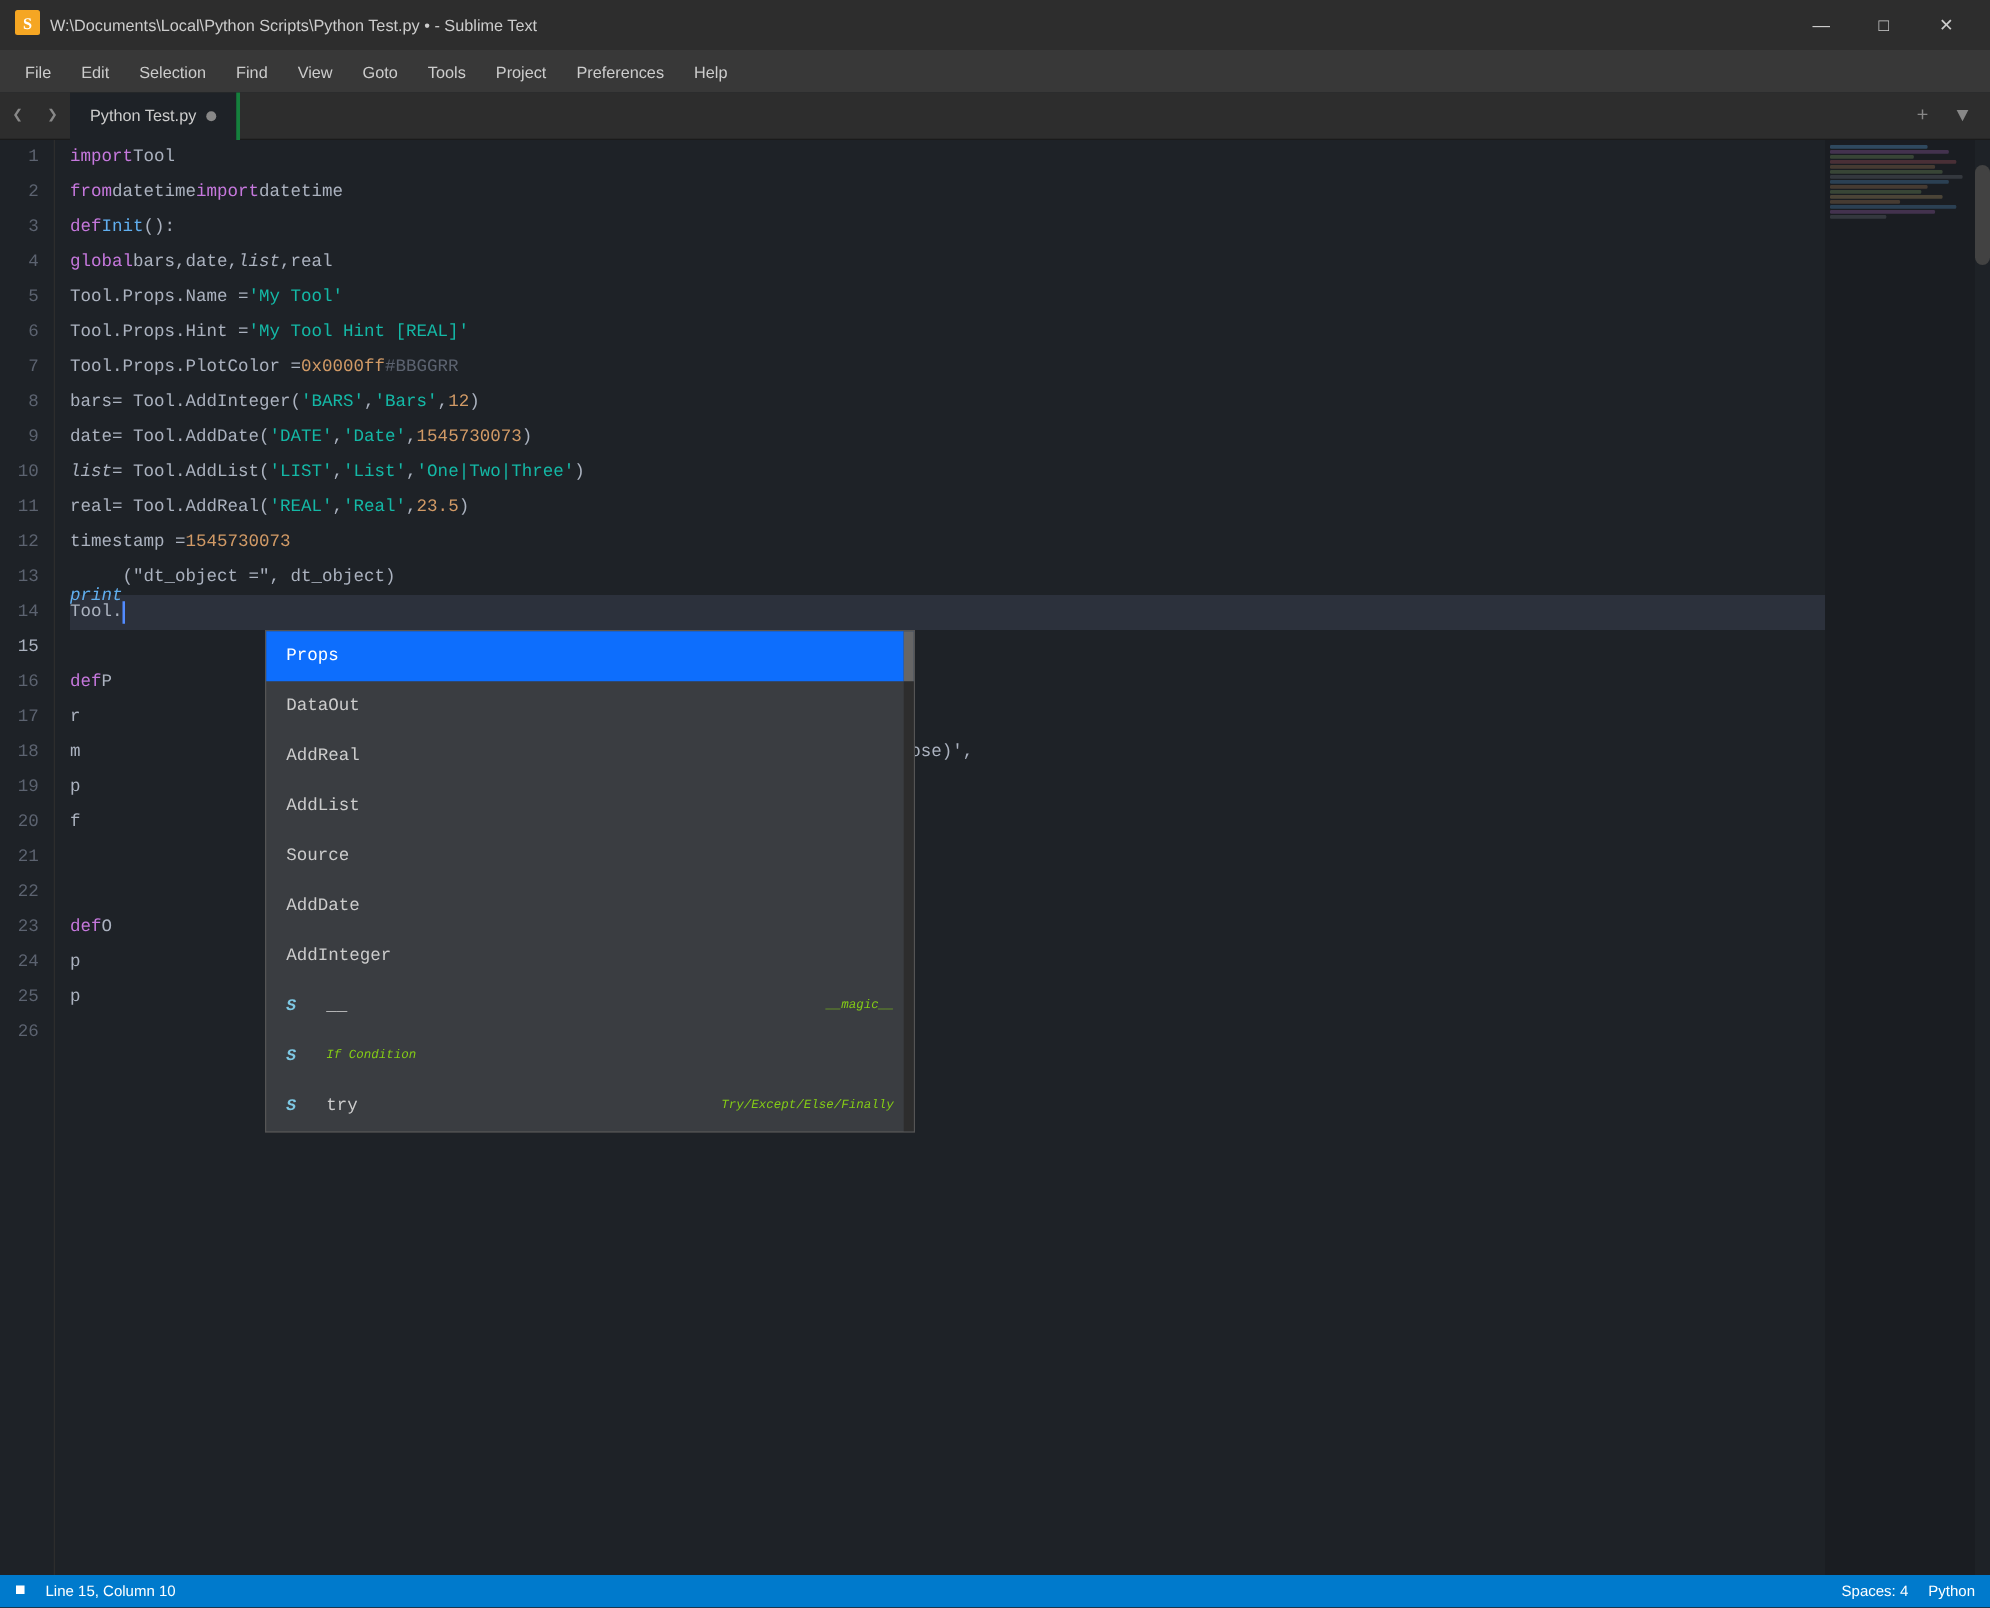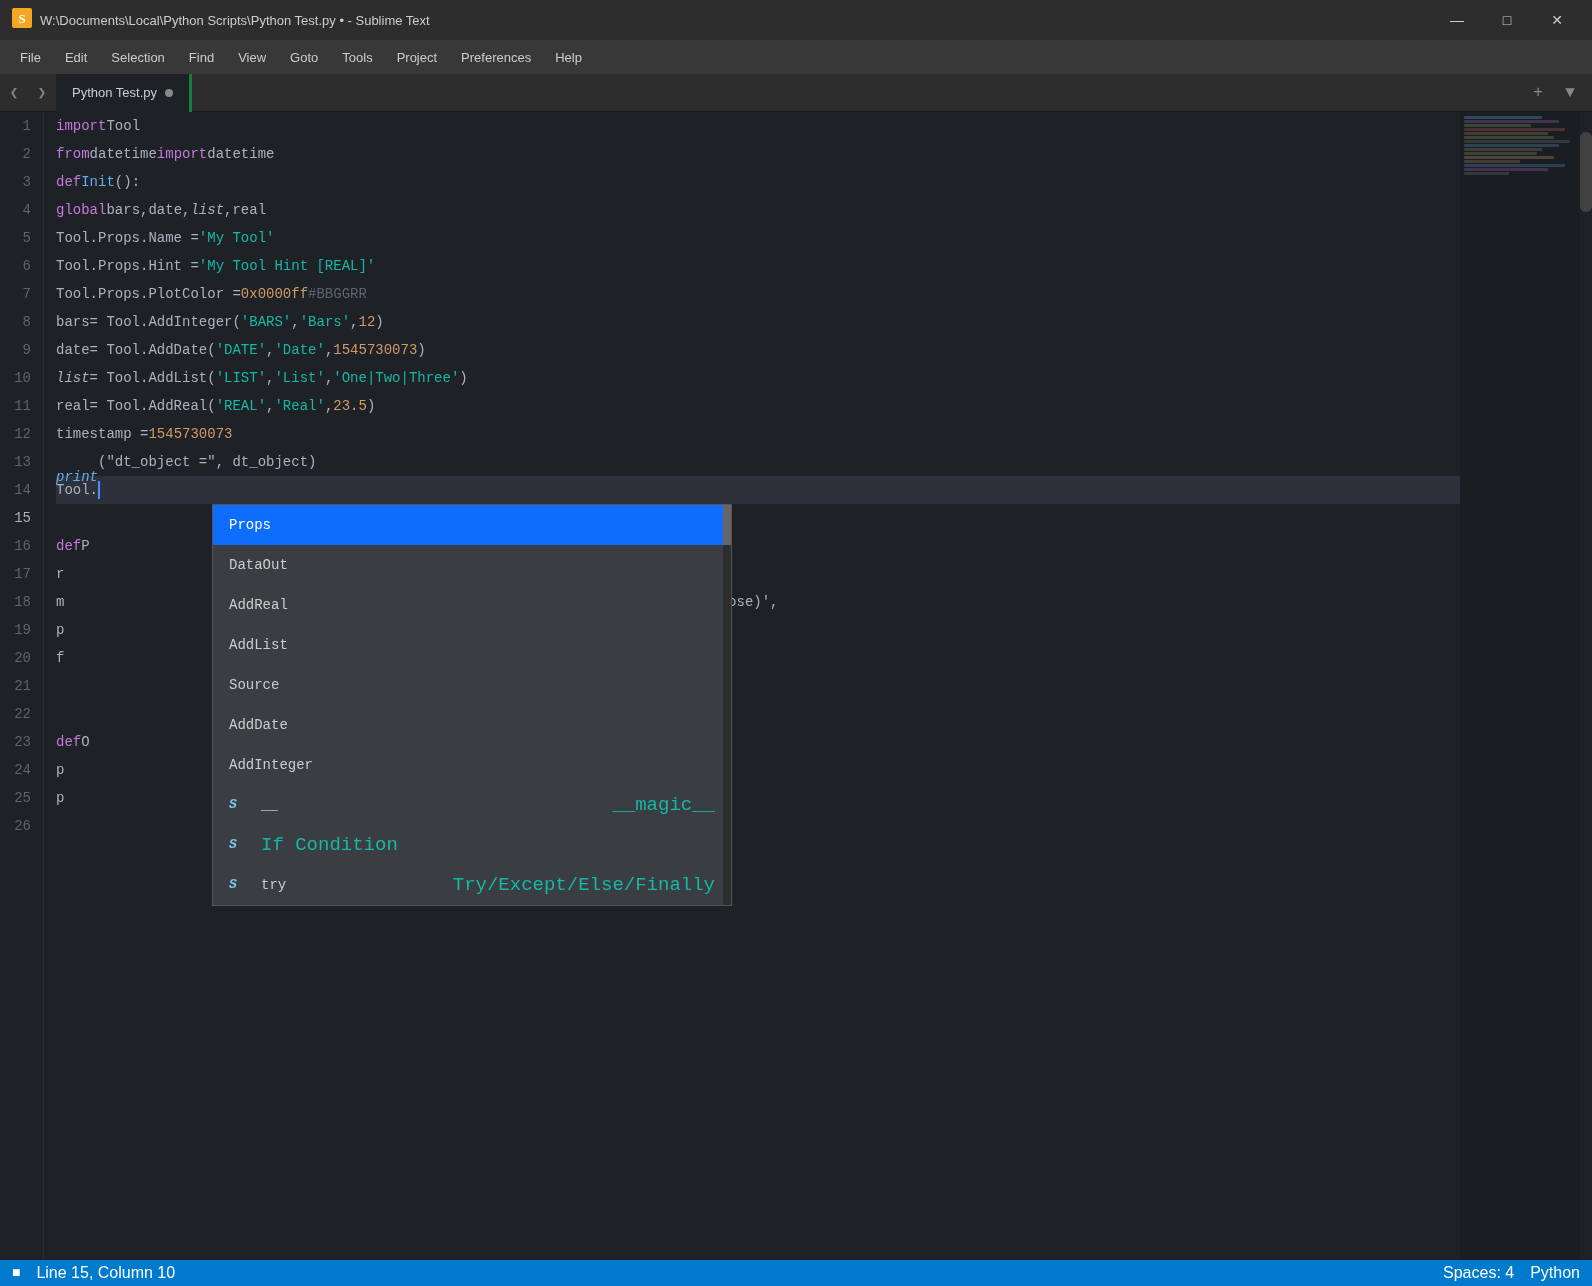--- a/index.html
+++ b/index.html
@@ -213,22 +213,23 @@
       font-size: 13px;
       width: 16px;
       flex-shrink: 0;
       font-style: italic;
       font-weight: bold;
     }
     .ac-item .ac-label {
       flex: 1;
     }
     .ac-item .ac-hint {
-      color: #14b8a6;
-      font-size: 19px;
+      color: #84cc16;
+      font-style: italic;
+      font-size: 10px;
     }
     .ac-scrollbar {
       position: absolute;
       right: 0;
       top: 0;
       bottom: 0;
       width: 8px;
       background: #2d2d2d;
     }
     .ac-scrollbar-thumb {
@@ -276,21 +277,21 @@
     #status-bar {
       background: #007acc;
       height: 26px;
       display: flex;
       align-items: center;
       padding: 0 12px;
       gap: 16px;
       flex-shrink: 0;
     }
     .status-item {
-      font-size: 16px;
+      font-size: 12px;
       color: white;
       font-family: 'Segoe UI', sans-serif;
       white-space: nowrap;
     }
     #status-right {
       margin-left: auto;
       display: flex;
       gap: 16px;
     }
   </style>

